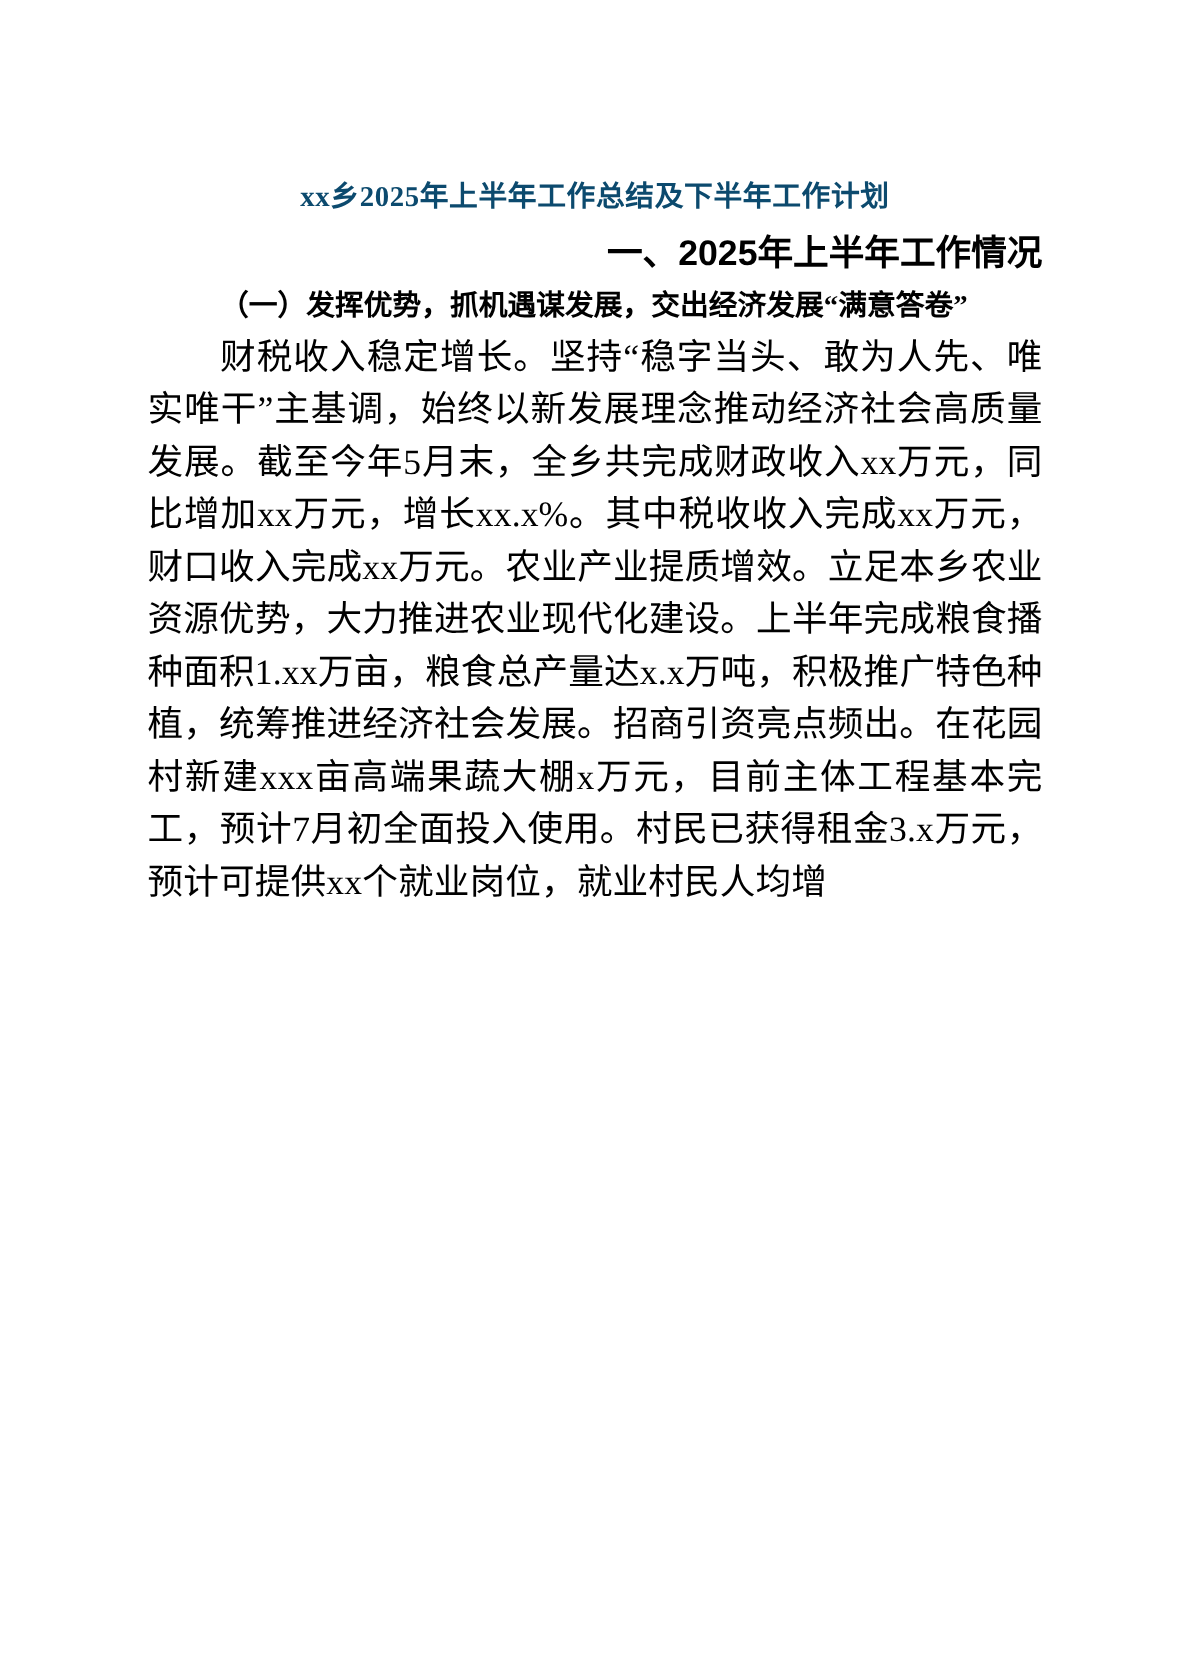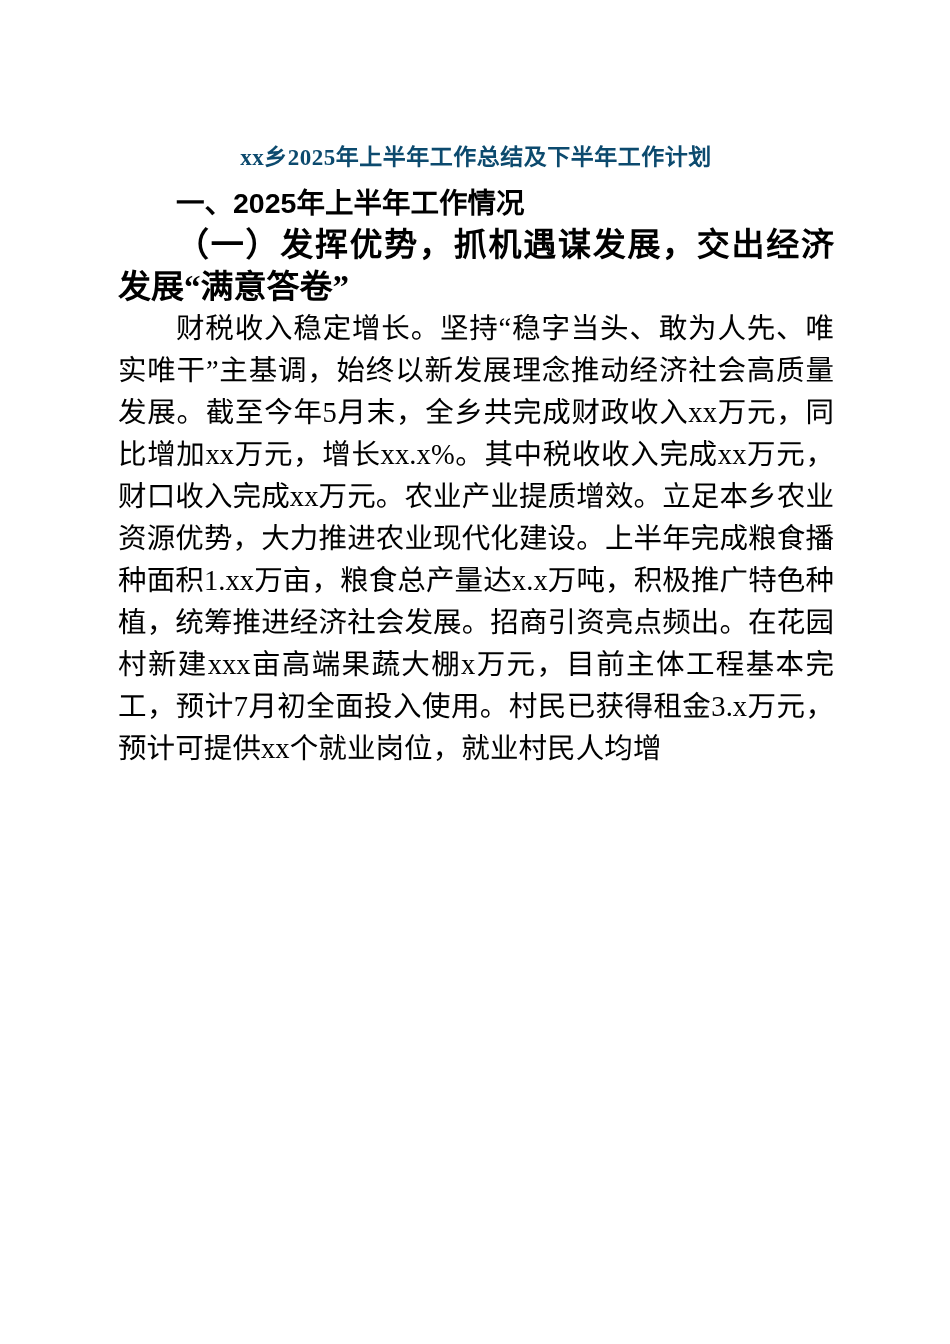--- a/index.html
+++ b/index.html
@@ -71,31 +71,31 @@
 
   
   .heading-1 {
     margin: 0;
     padding: 0;
     font-family: "Liberation Sans", "DejaVu Sans", sans-serif;
     font-weight: bold;
     font-size: 28.5px;
     line-height: 42px;
     text-indent: 58px;
-    text-align: left;
+    text-align: right;
     color: #000000;
     word-break: break-all;
   }
 
   
   .heading-2 {
     margin: 0;
     padding: 0;
     font-family: "Liberation Serif", "DejaVu Serif", serif;
-    font-size: 33px;
+    font-size: 23px;
     line-height: 42px;
     text-indent: 58px;
     text-align: justify;
     text-justify: inter-ideograph;
     color: #000000;
     word-break: break-all;
   }
 
   
   .para-clipped {

